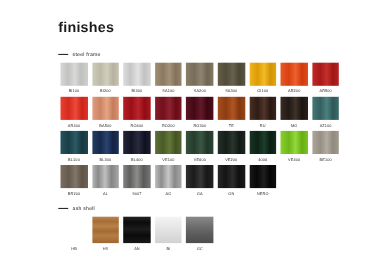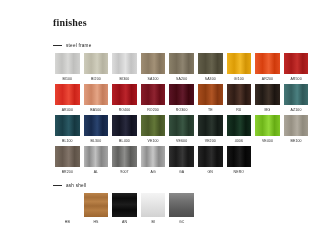--- a/index.html
+++ b/index.html
@@ -14,26 +14,25 @@
     overflow: hidden;
   }
   .page {
     width: 336px;
     height: 252px;
     position: relative;
     box-sizing: border-box;
     padding: 17px 0 0 53px;
   }
   .page-title {
-    font-size: 10px;
+    font-size: 13px;
     font-weight: bold;
     color: #1b1b1b;
     letter-spacing: 0.2px;
     margin: 0 0 15px 0;
-    font-family: Liberation Serif, serif;
   }
   .section-head {
     display: flex;
     align-items: center;
     gap: 4px;
     margin-bottom: 5px;
   }
   .section-rule {
     width: 9px;
     height: 1px;

